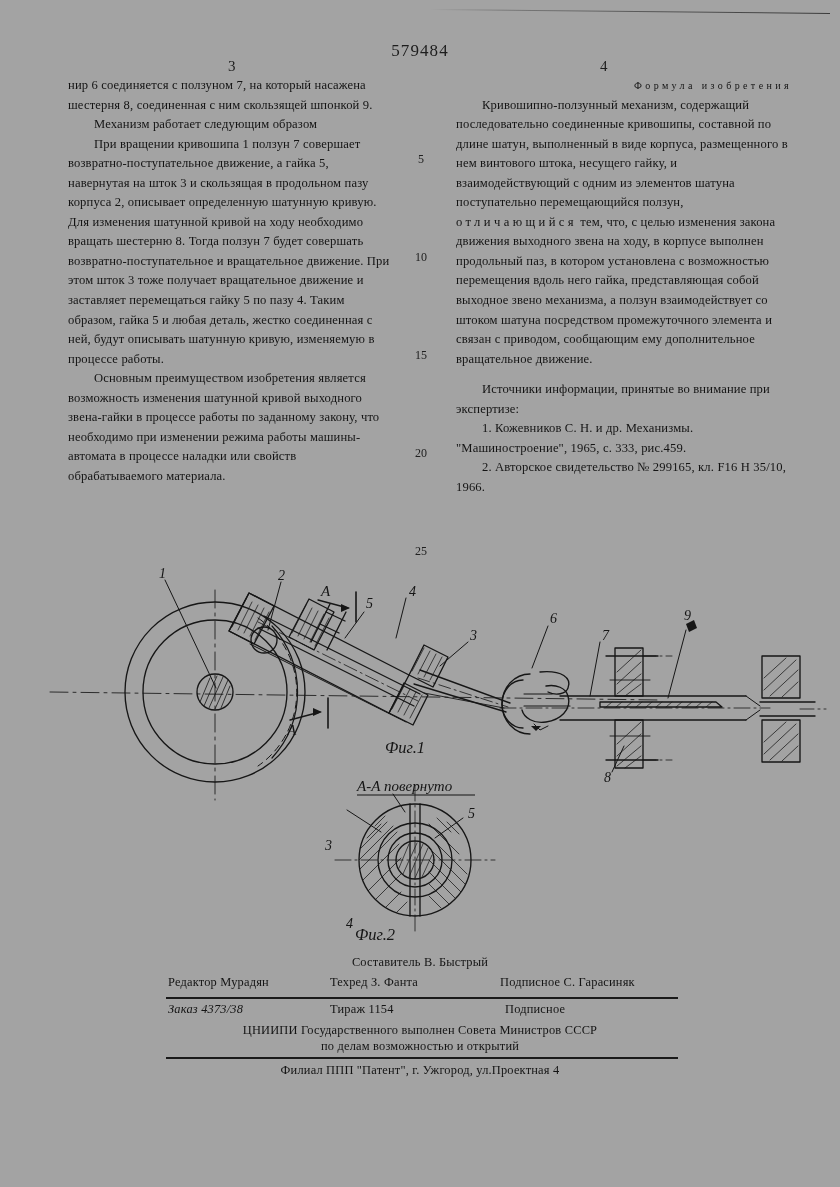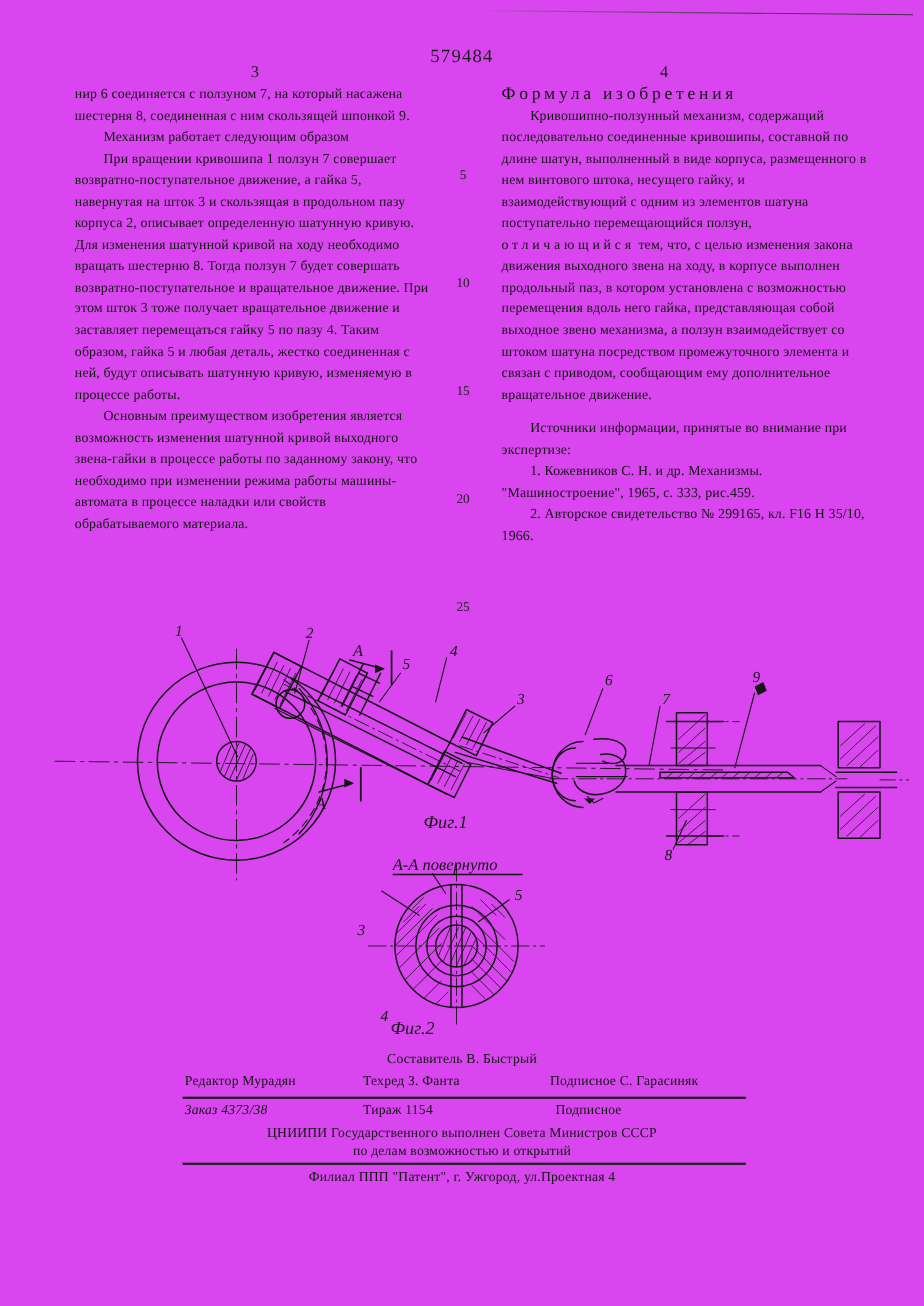--- a/index.html
+++ b/index.html
@@ -10,21 +10,21 @@
   }
   body {
     font-family: "Liberation Serif", "DejaVu Serif", serif;
     color: #171717;
   }
   #page {
     position: relative;
     width: 840px;
     height: 1187px;
     margin: 0 auto;
-    background: #d946ef;
+    background: #a3a3a3;
     overflow: hidden;
   }
 
   
   .scan-rule {
     position: absolute;
     top: 11px;
     left: 430px;
     width: 400px;
     height: 1px;
@@ -73,24 +73,24 @@
   .col.left  { left: 68px;  width: 322px; }
   .col.right { left: 456px; width: 336px; }
 
   .col p { margin: 0; }
   .col p.ind { text-indent: 26px; }
   .col p.gap { margin-top: 11px; }
   .col .spaced {
     letter-spacing: 3.4px;
   }
   .hdr-formula {
-    font-size: 16px;
+    font-size: 10px;
     letter-spacing: 4.1px;
     margin: 0 0 11px 0;
-    text-align: left;
+    text-align: right;
   }
 
   
   .linenums {
     position: absolute;
     top: 76px;
     left: 406px;
     width: 34px;
     font-size: 12px;
     color: #202020;

